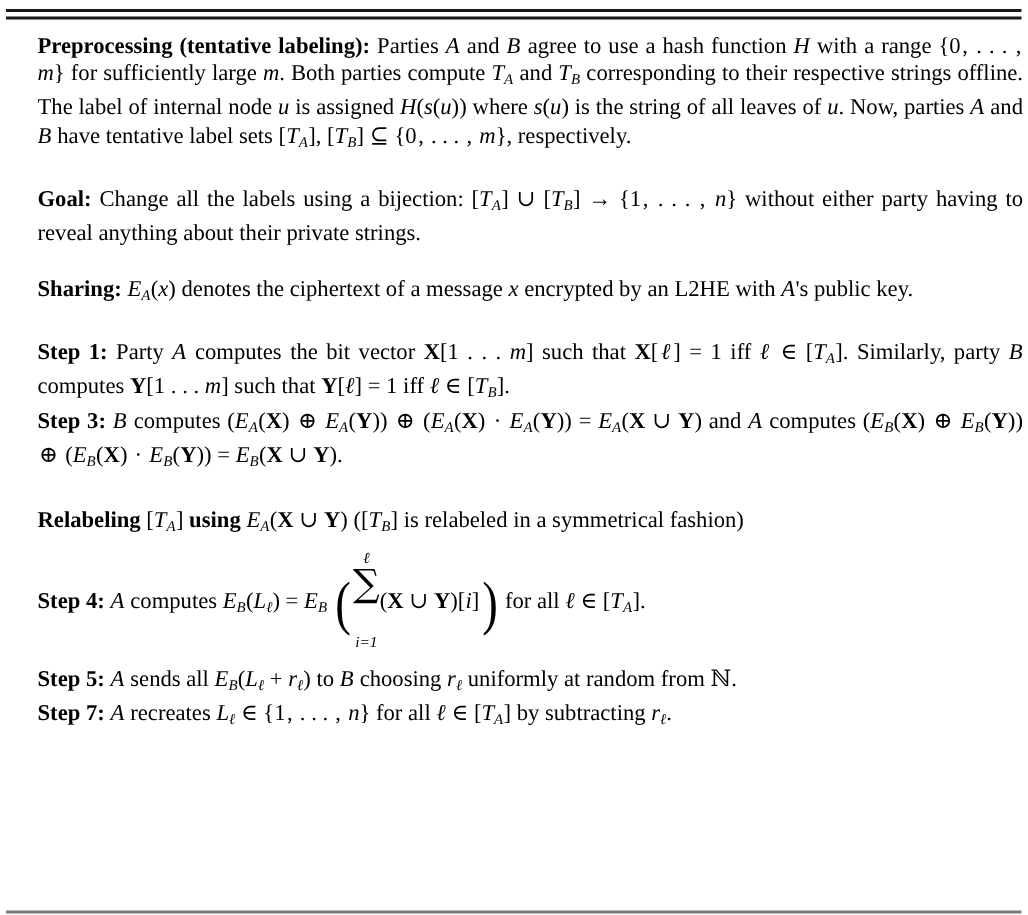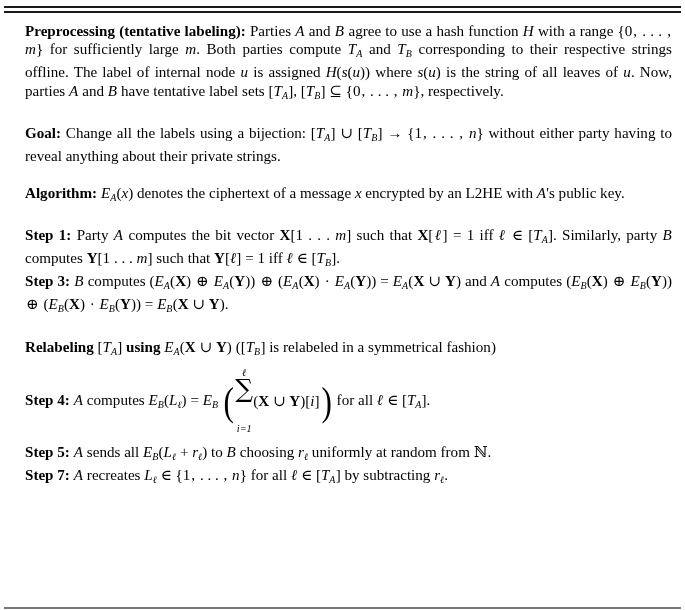--- a/index.html
+++ b/index.html
@@ -45,21 +45,21 @@
   .title {
     font-size: 17.2px;
     line-height: 22px;
     padding: 3px 8px 2px 12px;
     white-space: nowrap;
     letter-spacing: 0.1px;
   }
   .title b { font-weight: bold; }
 
   .body-area {
-    padding: 9px 13px 0 25px;
+    padding: 9px 3px 0 25px;
     box-sizing: border-box;
     width: 685px;
   }
 
   .para {
     font-size: 15.1px;
     line-height: 18.3px;
     text-align: justify;
     text-justify: inter-word;
     margin: 0;
@@ -150,21 +150,21 @@
   <div class="body-area">
 
     <p class="para"><span class="lbl">Preprocessing (tentative labeling):</span> Parties <span class="cal">A</span> and <span class="cal">B</span> agree to use a hash function <span class="mi">H</span> with a range {0<span class="op">,</span> . . . <span class="op">,</span> <span class="mi">m</span>} for sufficiently large <span class="mi">m</span>. Both parties compute <span class="mi">T<sub class="sb"><span class="cal">A</span></sub></span> and <span class="mi">T<sub class="sb"><span class="cal">B</span></sub></span> corresponding to their respective strings offline. The label of internal node <span class="mi">u</span> is assigned <span class="mi">H</span>(<span class="mi">s</span>(<span class="mi">u</span>)) where <span class="mi">s</span>(<span class="mi">u</span>) is the string of all leaves of <span class="mi">u</span>. Now, parties <span class="cal">A</span> and <span class="cal">B</span> have tentative label sets [<span class="mi">T<sub class="sb"><span class="cal">A</span></sub></span>], [<span class="mi">T<sub class="sb"><span class="cal">B</span></sub></span>] ⊆ {0<span class="op">,</span> . . . <span class="op">,</span> <span class="mi">m</span>}, respectively.</p>
 
     <div class="gap"></div>
 
     <p class="para"><span class="lbl">Goal:</span> Change all the labels using a bijection: [<span class="mi">T<sub class="sb"><span class="cal">A</span></sub></span>] ∪ [<span class="mi">T<sub class="sb"><span class="cal">B</span></sub></span>] → {1<span class="op">,</span> . . . <span class="op">,</span> <span class="mi">n</span>} without either party having to reveal anything about their private strings.</p>
 
     <div class="gap"></div>
 
-    <p class="para"><span class="lbl">Algorithm:</span> <span class="mi">E<sub class="sb"><span class="cal">A</span></sub></span>(<span class="mi">x</span>) denotes the ciphertext of a message <span class="mi">x</span> encrypted by an L2HE with <span class="cal">A</span>'s public key.</p>
+    <p class="para"><span class="lbl">Sharing:</span> <span class="mi">E<sub class="sb"><span class="cal">A</span></sub></span>(<span class="mi">x</span>) denotes the ciphertext of a message <span class="mi">x</span> encrypted by an L2HE with <span class="cal">A</span>'s public key.</p>
 
     <div class="gap"></div>
 
 
     <p class="para"><span class="lbl">Step 1:</span> Party <span class="cal">A</span> computes the bit vector <span class="mb">X</span>[1 . . . <span class="mi">m</span>] such that <span class="mb">X</span>[<span class="mi">ℓ</span>] = 1 iff <span class="mi">ℓ</span> ∈ [<span class="mi">T<sub class="sb"><span class="cal">A</span></sub></span>]. Similarly, party <span class="cal">B</span> computes <span class="mb">Y</span>[1 . . . <span class="mi">m</span>] such that <span class="mb">Y</span>[<span class="mi">ℓ</span>] = 1 iff <span class="mi">ℓ</span> ∈ [<span class="mi">T<sub class="sb"><span class="cal">B</span></sub></span>].</p>
 
 
     <p class="para"><span class="lbl">Step 3:</span> <span class="cal">B</span> computes (<span class="mi">E<sub class="sb"><span class="cal">A</span></sub></span>(<span class="mb">X</span>) <span class="op">⊕</span> <span class="mi">E<sub class="sb"><span class="cal">A</span></sub></span>(<span class="mb">Y</span>)) <span class="op">⊕</span> (<span class="mi">E<sub class="sb"><span class="cal">A</span></sub></span>(<span class="mb">X</span>) <span class="op">·</span> <span class="mi">E<sub class="sb"><span class="cal">A</span></sub></span>(<span class="mb">Y</span>)) = <span class="mi">E<sub class="sb"><span class="cal">A</span></sub></span>(<span class="mb">X</span> ∪ <span class="mb">Y</span>) and <span class="cal">A</span> computes (<span class="mi">E<sub class="sb"><span class="cal">B</span></sub></span>(<span class="mb">X</span>) <span class="op">⊕</span> <span class="mi">E<sub class="sb"><span class="cal">B</span></sub></span>(<span class="mb">Y</span>)) <span class="op">⊕</span> (<span class="mi">E<sub class="sb"><span class="cal">B</span></sub></span>(<span class="mb">X</span>) <span class="op">·</span> <span class="mi">E<sub class="sb"><span class="cal">B</span></sub></span>(<span class="mb">Y</span>)) = <span class="mi">E<sub class="sb"><span class="cal">B</span></sub></span>(<span class="mb">X</span> ∪ <span class="mb">Y</span>).</p>
 
     <div class="gap"></div>

